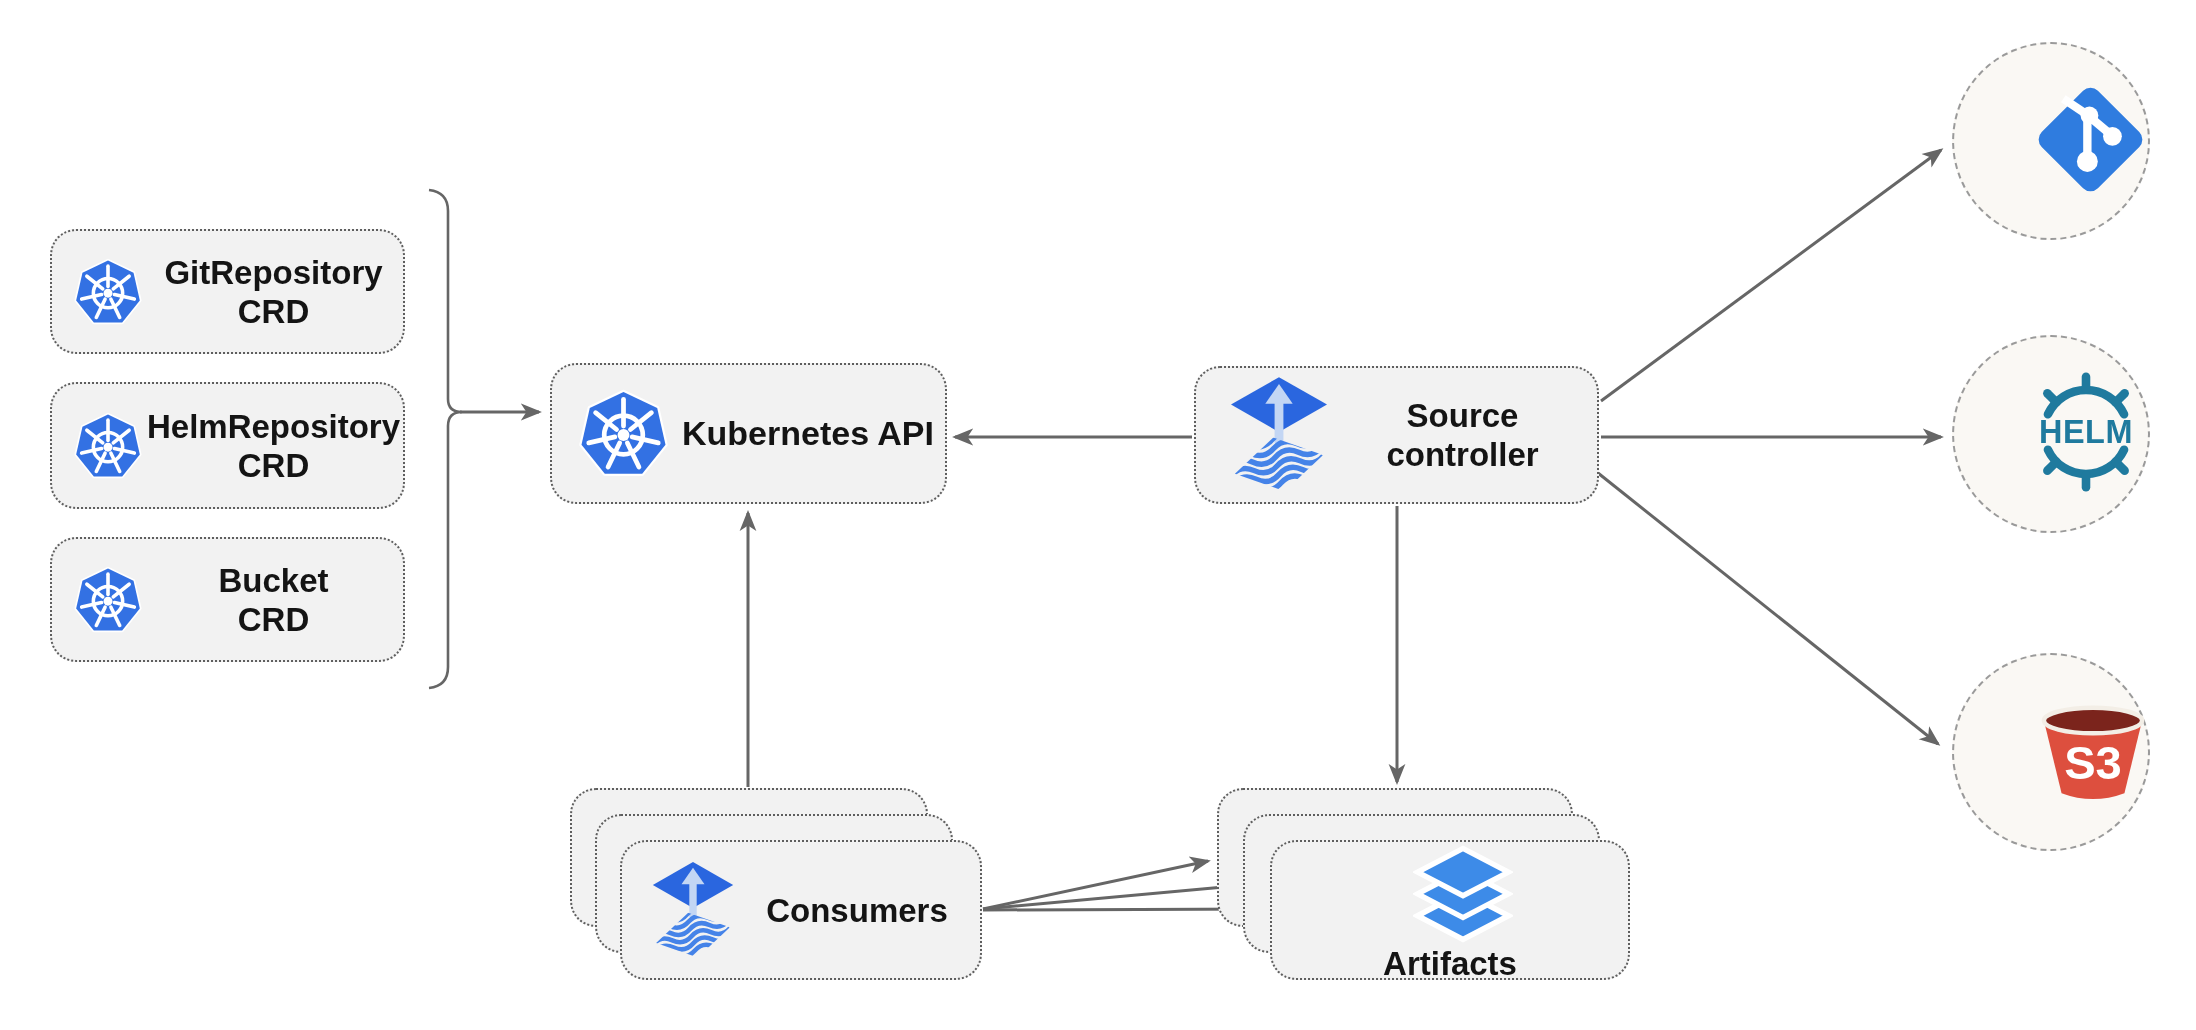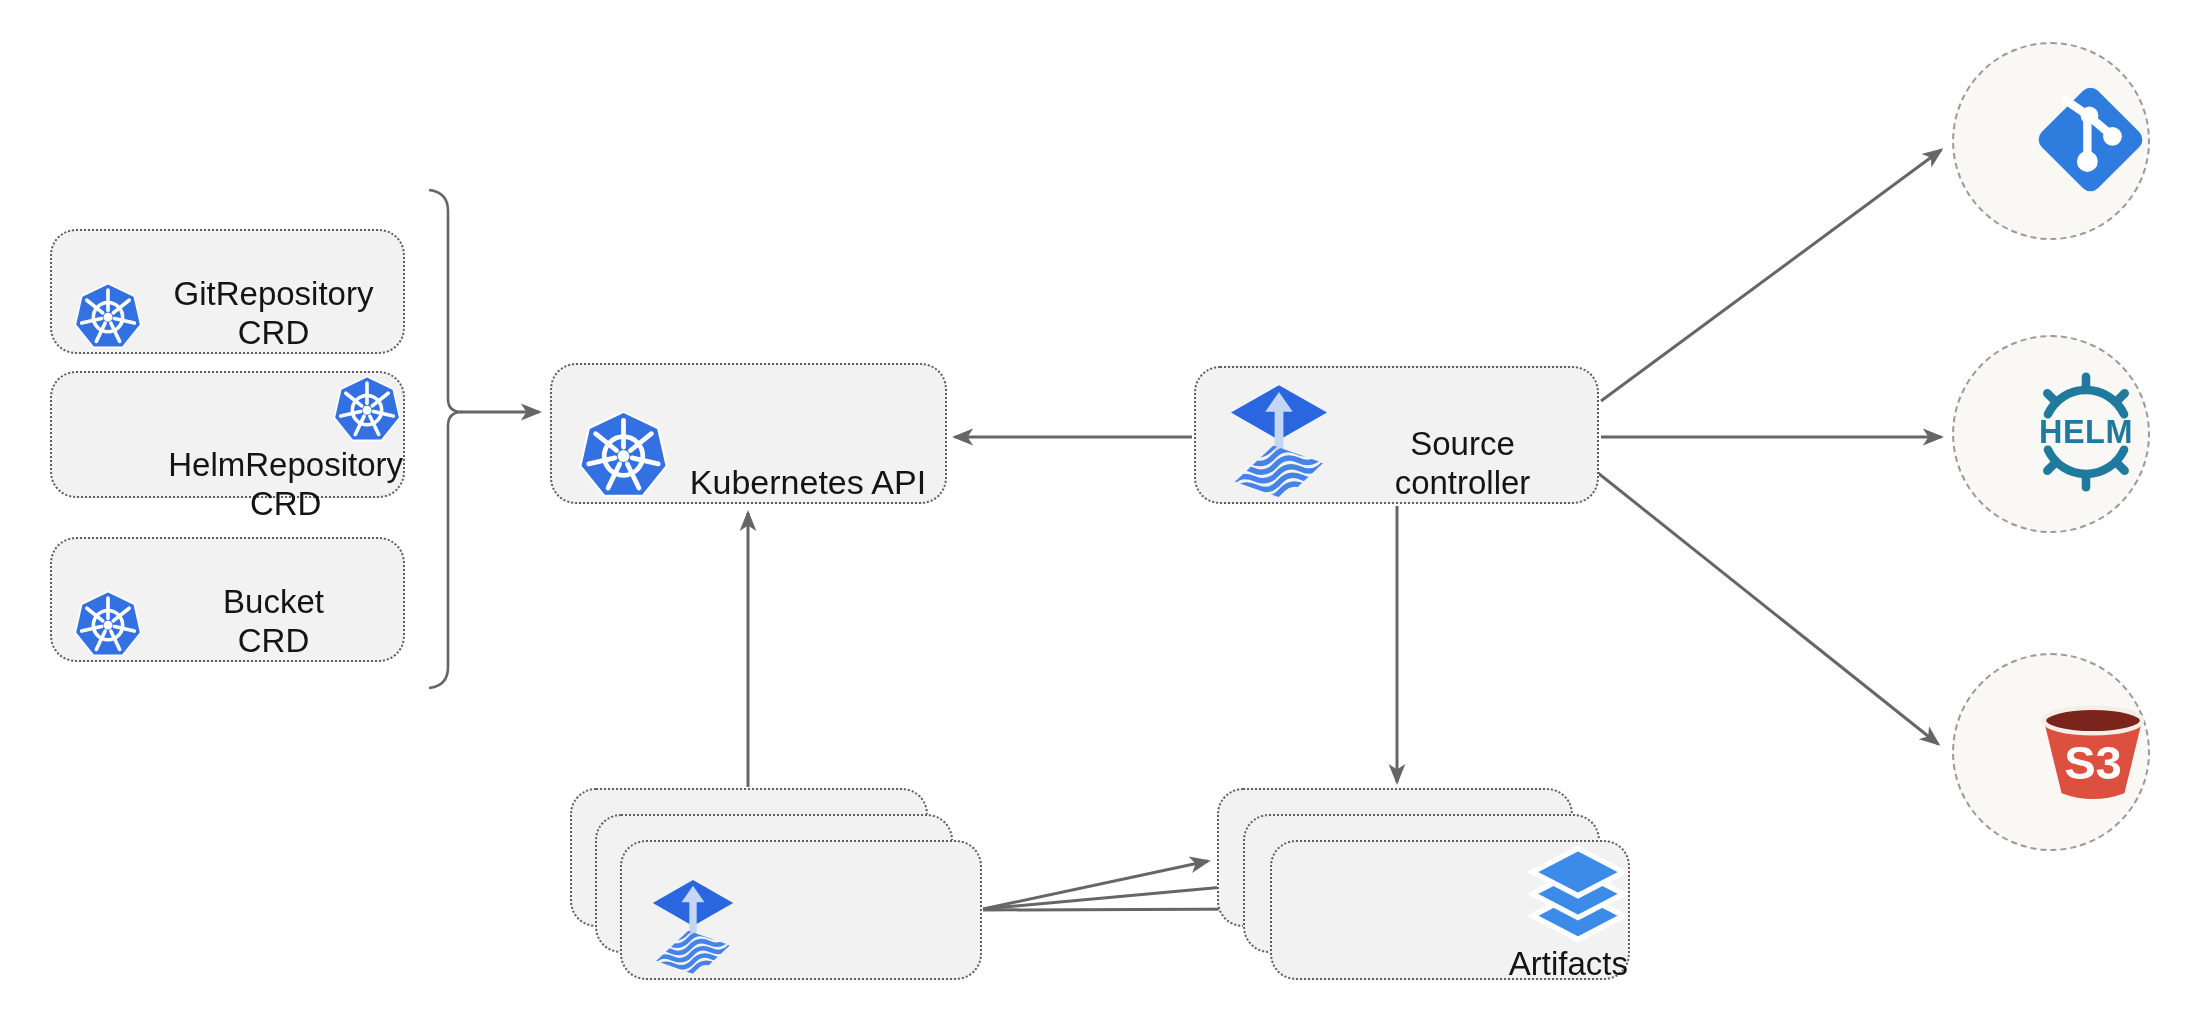--- a/index.html
+++ b/index.html
@@ -1,21 +1,21 @@
 <!DOCTYPE html>
 <html style="--canvas: #ffffff; --node-fill: #f2f2f2; --node-border: #5e5e5e; --circle-fill: #faf8f4; --circle-border: #9a9a9a; --connector: #666666; --label-text: #141414; --k8s-blue: #3371e3; --flux-blue: #2a66df; --flux-arrow-light: #c3d6f4; --flux-stripe: #4583e8; --git-blue: #2f7cdf; --helm-teal: #1f7a9e; --s3-red: #dd4f3e; --s3-dark: #7b241c; --s3-rim: #f3eee6; --layers-blue: #3d8be8;"><head>
 <meta charset="utf-8">
 <style>
   html,body{margin:0;padding:0;background:var(--canvas,#fff);}
   .canvas{position:relative;width:2196px;height:1030px;background:var(--canvas,#fff);
           font-family:"Liberation Sans",sans-serif;color:var(--label-text,#141414);overflow:hidden;}
   svg.overlay{position:absolute;left:0;top:0;}
   .node{position:absolute;box-sizing:border-box;background:var(--node-fill);
         border:2px dotted var(--node-border);border-radius:26px;
-        display:flex;align-items:flex-end;}
+        display:flex;align-items:center;font-weight:bold;}
   .node .icon-wrap{flex:0 0 auto;display:flex;align-items:center;justify-content:center;}
   .node .label{flex:1 1 auto;text-align:center;font-size:33px;line-height:39px;color:var(--label-text);}
   .node.api .label{font-size:34px;}
   .stackbox{position:absolute;box-sizing:border-box;background:var(--node-fill);
             border:2px dotted var(--node-border);border-radius:26px;}
   .circle{position:absolute;box-sizing:border-box;width:198px;height:198px;border-radius:50%;
           background:var(--circle-fill);border:2px dashed var(--circle-border);
           display:flex;align-items:center;justify-content:flex-end;}
   .helm-text{font-weight:bold;letter-spacing:.5px;}
 </style>
@@ -69,21 +69,21 @@
         </g>
         <circle cx="32" cy="33" r="4" fill="#fff"></circle>
       </svg>
     </span>
     <span class="label">
       <span>GitRepository</span><br>
       <span>CRD</span>
     </span>
   </div>
 
-  <div class="node" style="left:50px;top:371px;width:355px;height:127px;flex-direction:column;">
+  <div class="node" style="left:50px;top:382px;width:355px;height:127px;">
     <span class="icon-wrap" style="padding-left:20px;">
       <svg width="72" height="72" viewBox="0 0 64 64">
         <polygon points="32,4 54.7,14.9 60.3,39.5 44.6,59.1 19.4,59.1 3.7,39.5 9.3,14.9" fill="var(--k8s-blue)" stroke="#fff" stroke-width="3" paint-order="stroke" stroke-linejoin="round"></polygon>
         <circle cx="32" cy="33" r="13" fill="none" stroke="#fff" stroke-width="3.2"></circle>
         <g stroke="#fff" stroke-width="3.2" stroke-linecap="round">
           <line x1="32" y1="27" x2="32" y2="9"></line>
           <line x1="36.7" y1="29.3" x2="50.8" y2="18"></line>
           <line x1="37.8" y1="34.3" x2="55.4" y2="38.3"></line>
           <line x1="34.6" y1="38.4" x2="42.4" y2="54.6"></line>
           <line x1="29.4" y1="38.4" x2="21.6" y2="54.6"></line>
@@ -189,20 +189,21 @@
             <path d="M0,64 c8,-6 16,-6 24,0 c8,6 16,6 24,0 c8,-6 16,-6 24,0 c8,6 16,6 24,0"></path>
             <path d="M0,73 c8,-6 16,-6 24,0 c8,6 16,6 24,0 c8,-6 16,-6 24,0 c8,6 16,6 24,0"></path>
             <path d="M0,82 c8,-6 16,-6 24,0 c8,6 16,6 24,0 c8,-6 16,-6 24,0 c8,6 16,6 24,0"></path>
             <path d="M0,91 c8,-6 16,-6 24,0 c8,6 16,6 24,0 c8,-6 16,-6 24,0 c8,6 16,6 24,0"></path>
             <path d="M0,100 c8,-6 16,-6 24,0 c8,6 16,6 24,0 c8,-6 16,-6 24,0 c8,6 16,6 24,0"></path>
             <path d="M0,109 c8,-6 16,-6 24,0 c8,6 16,6 24,0 c8,-6 16,-6 24,0 c8,6 16,6 24,0"></path>
           </g>
         </g>
       </svg>
     </span>
+    <span class="label">Consumers</span>
   </div>
 
   <div class="stackbox" style="left:1217px;top:788px;width:356px;height:139px;"></div>
   <div class="stackbox" style="left:1243px;top:814px;width:357px;height:139px;"></div>
   <div class="node" style="left:1270px;top:840px;width:360px;height:140px;flex-direction:column;">
     <span class="icon-wrap" style="padding-left:26px;">
       <svg width="100" height="102" viewBox="0 0 110 112">
         <polygon points="5,81 55,55 105,81 55,107" fill="var(--layers-blue)" stroke="#fff" stroke-width="6"></polygon>
         <polygon points="5,57 55,31 105,57 55,83" fill="var(--layers-blue)" stroke="#fff" stroke-width="6"></polygon>
         <polygon points="5,33 55,7 105,33 55,59" fill="var(--layers-blue)" stroke="#fff" stroke-width="6"></polygon>

